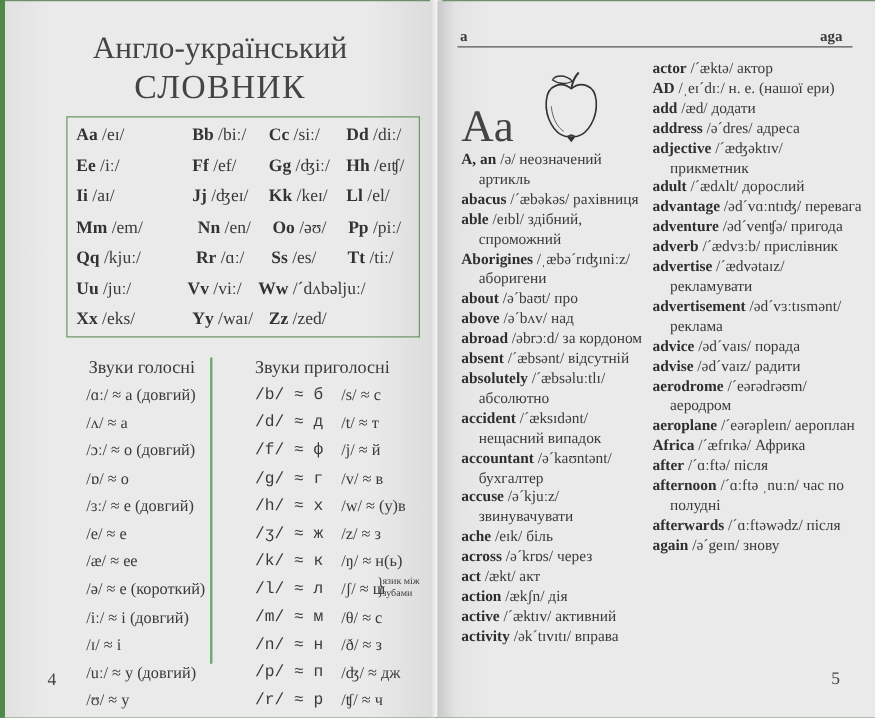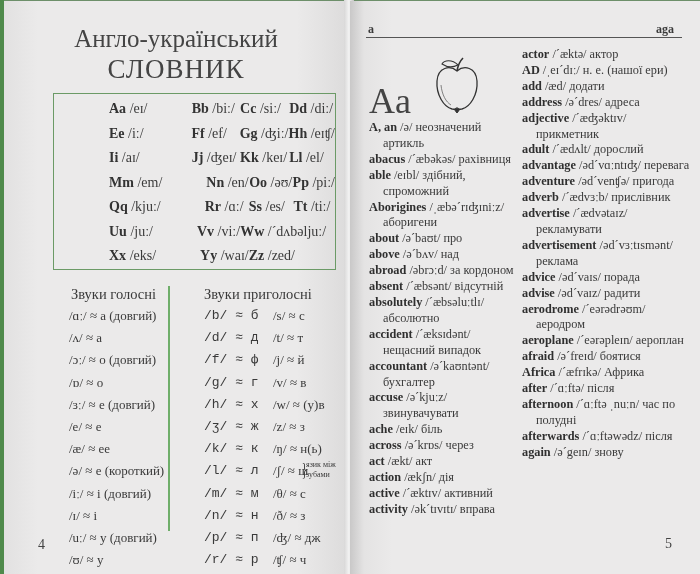--- a/index.html
+++ b/index.html
@@ -11,21 +11,21 @@
   .gutter{position:absolute;left:344px;top:0;width:10px;height:574px;background:linear-gradient(90deg,#d8d7d7,#f3f3f3 50%,#c2c1c1);}
   .left-edge{position:absolute;left:0;top:0;width:4px;height:574px;background:#4f8a4b;}
 
   .title1{position:absolute;left:0;width:344px;top:24px;text-align:center;font-size:25px;color:#444;}
   .title2{position:absolute;left:0;width:344px;top:53px;text-align:center;font-size:27px;color:#444;letter-spacing:1px;}
 
   .alpha{position:absolute;left:49px;top:92px;width:283px;height:177px;border:1px solid #6b9a66;box-sizing:border-box;padding:3px 0 0 7px;}
   .alpha-row{display:flex;height:24.5px;align-items:center;font-size:14px;}
   .alpha-cell{white-space:nowrap;}
   .alpha-cell b{font-weight:bold;color:#333;}
-  .c0{width:59px;margin-left:48px;}.c1{width:74px;margin-left:44px;}.c2{width:75px;}.c3{width:70px;}
+  .c0{width:59px;}.c1{width:74px;margin-left:44px;}.c2{width:75px;}.c3{width:70px;}
 
   .vowels-head{position:absolute;left:67px;top:285px;font-size:14.5px;}
   .cons-head{position:absolute;left:200px;top:285px;font-size:14.5px;}
   .divider{position:absolute;left:164px;top:285px;width:1.5px;height:245px;background:#6fae6a;}
   .snd-list{position:absolute;font-size:13px;margin-left:14px;}
   .snd-item{height:22.2px;line-height:22px;white-space:nowrap;}
   .v-list{left:51px;top:304px;}
   .c1-list{left:186px;top:304px;font-family:Liberation Mono, monospace;}
   .c2-list{left:255px;top:304px;}
   .brace-note{position:absolute;left:302px;top:459px;font-size:8px;line-height:10px;color:#3a3a3a;}
@@ -204,21 +204,20 @@
       <div class="entry"><span class="hw">adult</span><span> /ˊædʌlt/ дорослий</span></div>
       <div class="entry"><span class="hw">advantage</span><span> /ədˊvɑːntɪʤ/ перевага</span></div>
       <div class="entry"><span class="hw">adventure</span><span> /ədˊvenʧə/ пригода</span></div>
       <div class="entry"><span class="hw">adverb</span><span> /ˊædvɜːb/ прислівник</span></div>
       <div class="entry"><span class="hw">advertise</span><span> /ˊædvətaɪz/ рекламувати</span></div>
       <div class="entry"><span class="hw">advertisement</span><span> /ədˊvɜːtɪsmənt/ реклама</span></div>
       <div class="entry"><span class="hw">advice</span><span> /ədˊvaɪs/ порада</span></div>
       <div class="entry"><span class="hw">advise</span><span> /ədˊvaɪz/ радити</span></div>
       <div class="entry"><span class="hw">aerodrome</span><span> /ˊeərədrəʊm/ аеродром</span></div>
       <div class="entry"><span class="hw">aeroplane</span><span> /ˊeərəpleɪn/ аероплан</span></div>
-      <div class="entry"><span class="hw">afraid</span><span> /əˊfreɪd/ боятися</span></div>
       <div class="entry"><span class="hw">Africa</span><span> /ˊæfrɪkə/ Африка</span></div>
       <div class="entry"><span class="hw">after</span><span> /ˊɑːftə/ після</span></div>
       <div class="entry"><span class="hw">afternoon</span><span> /ˊɑːftə ˌnuːn/ час по полудні</span></div>
       <div class="entry"><span class="hw">afterwards</span><span> /ˊɑːftəwədz/ після</span></div>
       <div class="entry"><span class="hw">again</span><span> /əˊgeɪn/ знову</span></div>
     </div>
 
   <div class="pg-num" style="left:665px;top:536px;">5</div>
 </div>
 

